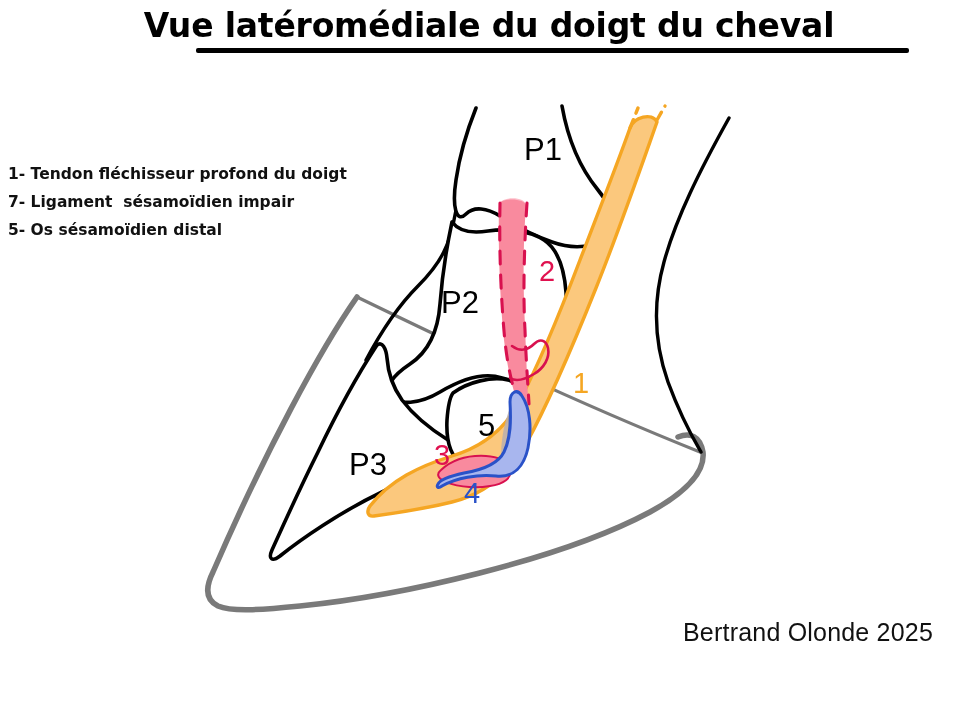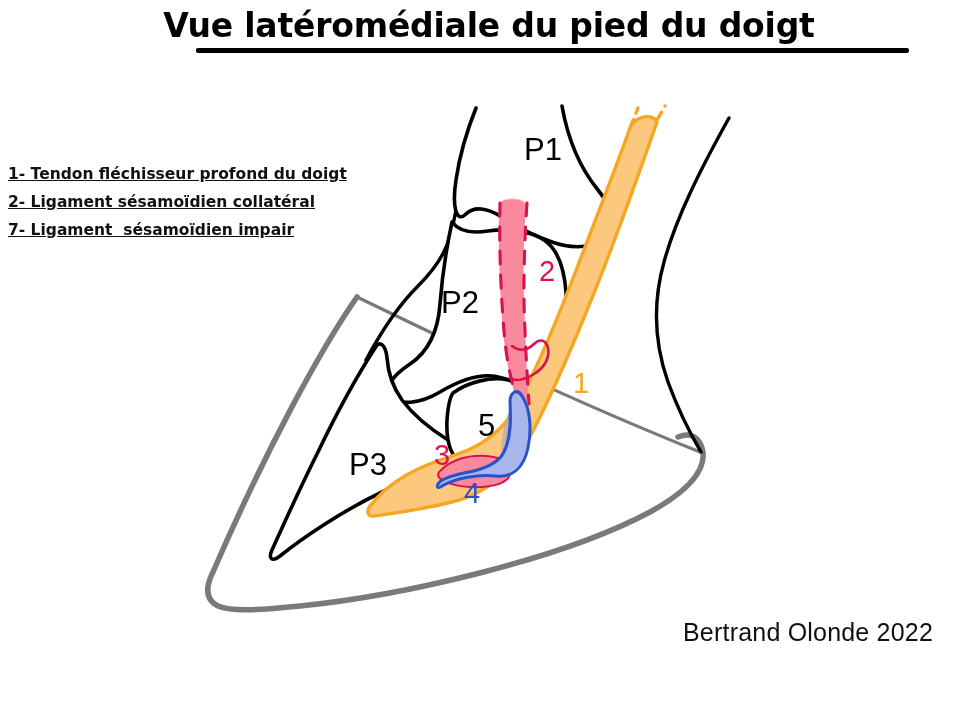--- a/index.html
+++ b/index.html
@@ -51,21 +51,20 @@
     top: 160px;
     width: 400px;
   }
   .legend-item {
     font-family: "DejaVu Sans", sans-serif;
     font-size: 15.5px;
     font-weight: 700;
     color: #111111;
     line-height: 28px;
     white-space: pre;
-    text-decoration: underline;
   }
 
   
   #signature {
     position: absolute;
     left: 683px;
     top: 618px;
     font-family: "Liberation Sans", sans-serif;
     font-size: 25px;
     font-weight: 400;
@@ -90,28 +89,28 @@
   }
   .num-label {
     font-family: "Liberation Sans", sans-serif;
     font-size: 29px;
   }
 </style>
 </head>
 <body>
 
 <div id="title-block">
-  <span id="page-title">Vue latéromédiale du pied du doigt</span>
+  <span id="page-title">Vue latéromédiale du doigt du cheval</span>
 </div>
 <div id="title-rule"></div>
 
 <div id="legend">
   <div class="legend-item">1- Tendon fléchisseur profond du doigt</div>
-  <div class="legend-item">2- Ligament sésamoïdien collatéral</div>
   <div class="legend-item">7- Ligament  sésamoïdien impair</div>
+  <div class="legend-item">5- Os sésamoïdien distal</div>
 </div>
 
 <div id="figure">
 <svg width="978" height="728" viewBox="0 0 978 728" xmlns="http://www.w3.org/2000/svg">
 
   <path d="M 357,297
            C 320,350 265,452 213,572
            C 205,588 206,600 218,606
            C 232,612 260,610 300,606
            C 400,596 560,560 650,512
@@ -238,13 +237,13 @@
   <text class="bone-label" x="478" y="436">5</text>
 
   <text class="num-label" x="573" y="393" fill="#F5A623">1</text>
   <text class="num-label" x="539" y="281" fill="#E0114F">2</text>
   <text class="num-label" x="434" y="465" fill="#E0114F">3</text>
   <text class="num-label" x="464" y="503" fill="#2A52C8">4</text>
 
 </svg>
 </div>
 
-<div id="signature">Bertrand Olonde 2022</div>
+<div id="signature">Bertrand Olonde 2025</div>
 
 </body></html>

